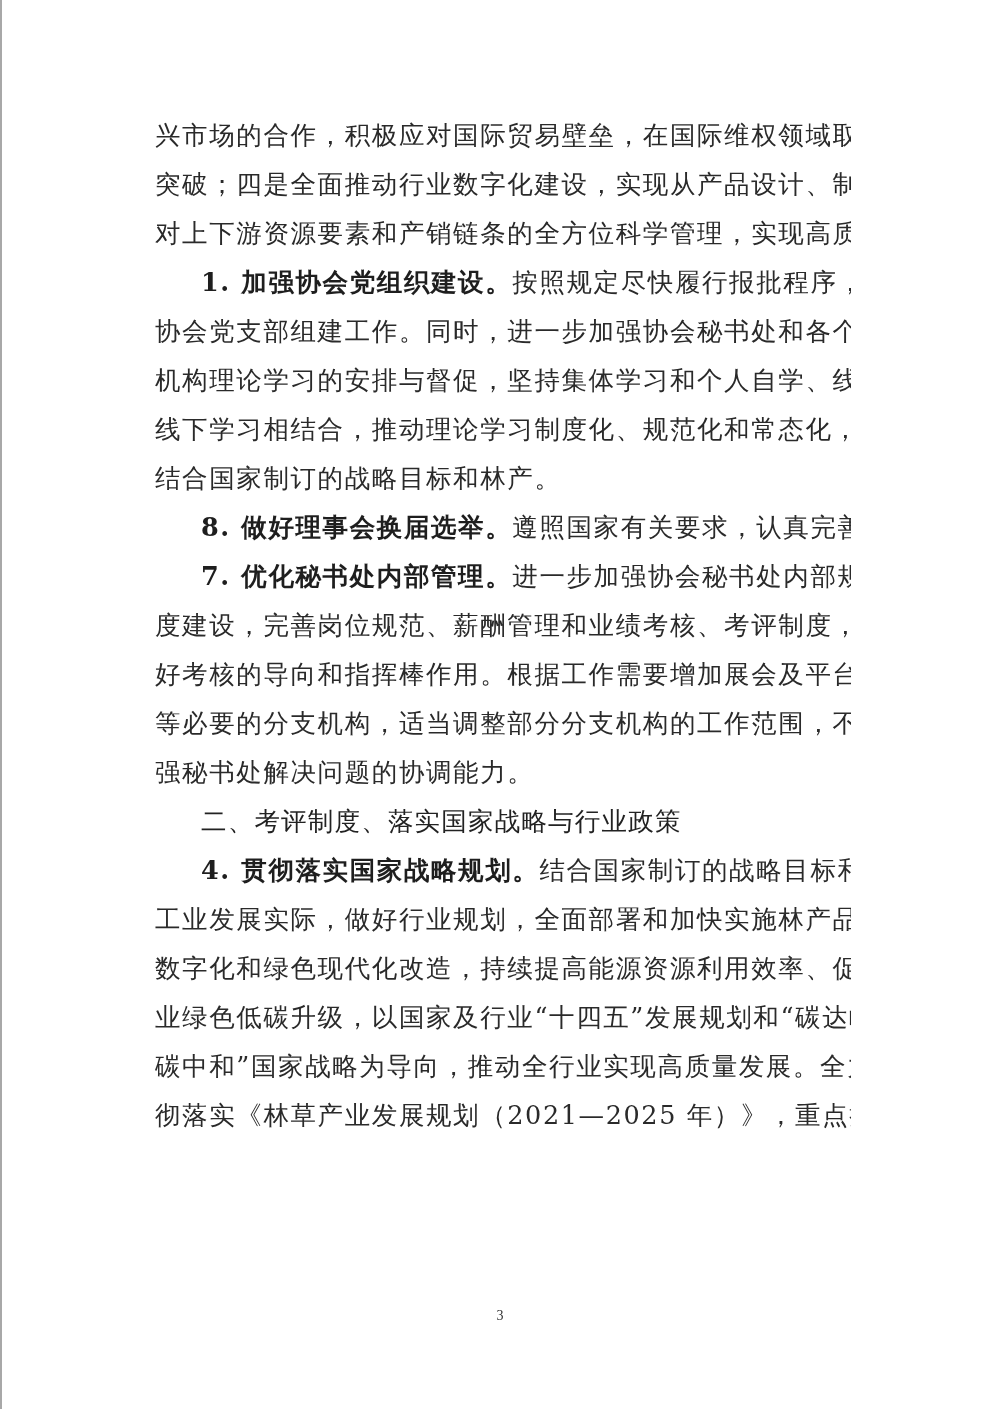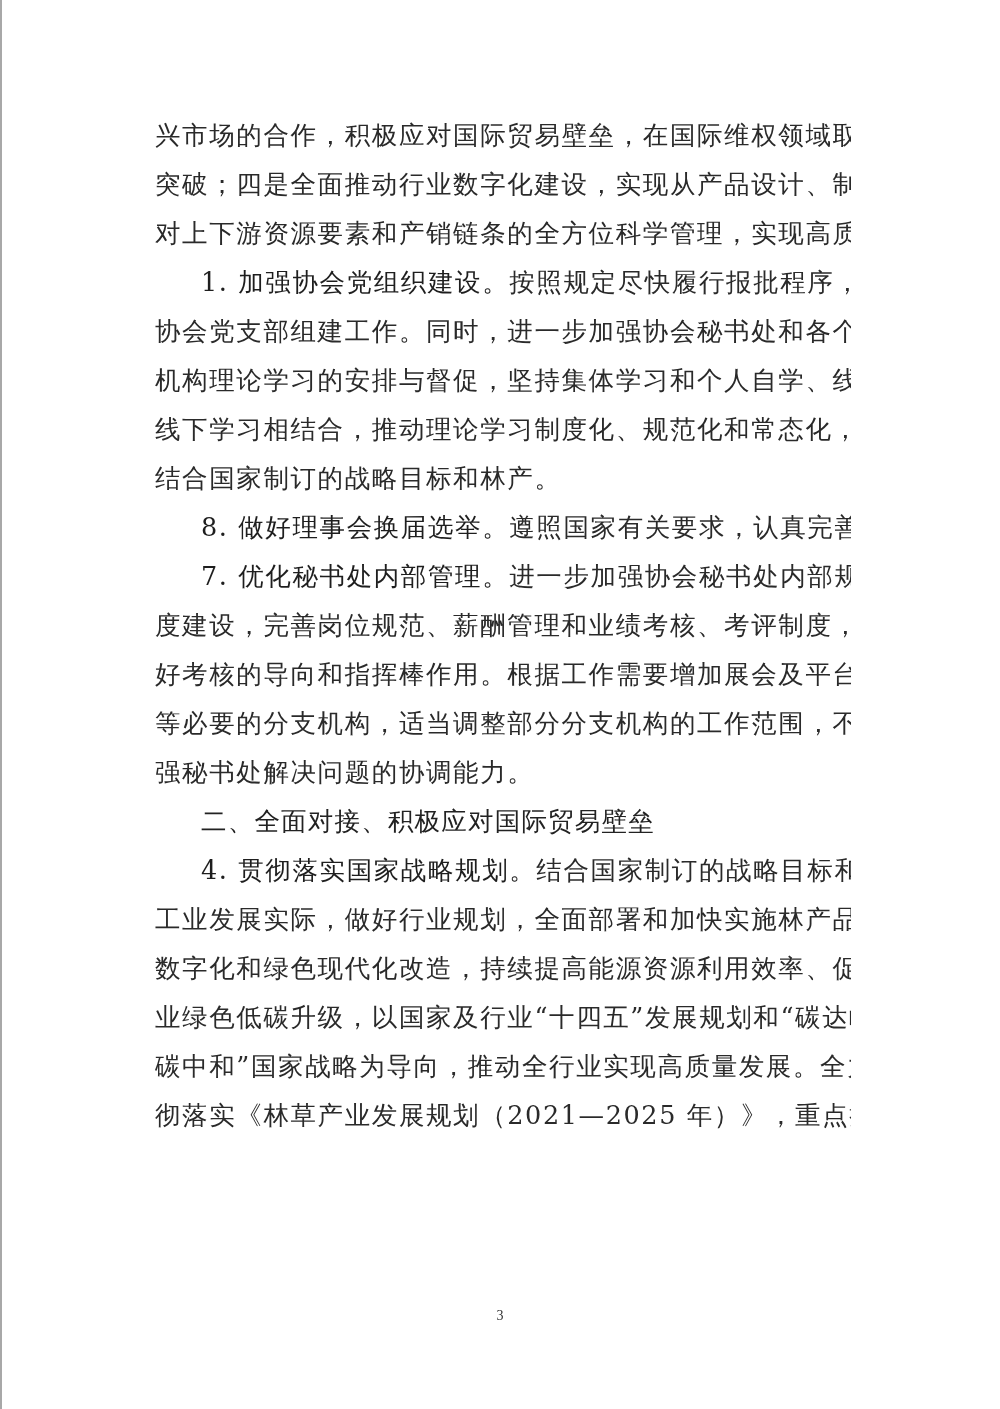--- a/index.html
+++ b/index.html
@@ -12,21 +12,21 @@
   .line {
     height: 49px; line-height: 49px; font-size: 25.5px; white-space: nowrap;
     letter-spacing: 1.6px; text-align: justify; text-align-last: justify; overflow: hidden;
   }
   .line.last { text-align-last: left; }
   .para-first { text-indent: 46px; }
   .heading {
     font-family: "DejaVu Sans", "Liberation Sans", sans-serif; font-weight: normal;
     text-indent: 46px; text-align-last: left; letter-spacing: 1.2px; color: #222;
   }
-  .lead { font-weight: normal; color: #1e1e1e; }
+  .lead { font-weight: bold; color: #1e1e1e; }
   .page-number {
     position: absolute; left: 490px; top: 1308px; width: 20px; text-align: center;
     font-family: "Liberation Serif", serif; font-size: 14px; color: #333;
   }
 </style>
 </head>
 <body>
 
 <div class="left-edge"></div>
 
@@ -52,21 +52,21 @@
   </div>
 
   <div>
     <div class="line para-first"><span class="lead">7. 优化秘书处内部管理。</span><span>进一步加强协会秘书处内部规章制</span></div>
     <div class="line">度建设，完善岗位规范、薪酬管理和业绩考核、考评制度，发挥</div>
     <div class="line">好考核的导向和指挥棒作用。根据工作需要增加展会及平台管理</div>
     <div class="line">等必要的分支机构，适当调整部分分支机构的工作范围，不断增</div>
     <div class="line last">强秘书处解决问题的协调能力。</div>
   </div>
 
-  <div class="line heading">二、全面对接、积极应对国际贸易壁垒</div>
+  <div class="line heading">二、考评制度、落实国家战略与行业政策</div>
 
   <div>
     <div class="line para-first"><span class="lead">4. 贯彻落实国家战略规划。</span><span>结合国家制订的战略目标和林产</span></div>
     <div class="line">工业发展实际，做好行业规划，全面部署和加快实施林产品制造</div>
     <div class="line">数字化和绿色现代化改造，持续提高能源资源利用效率、促进产</div>
     <div class="line">业绿色低碳升级，以国家及行业“十四五”发展规划和“碳达峰、</div>
     <div class="line">碳中和”国家战略为导向，推动全行业实现高质量发展。全力贯</div>
     <div class="line">彻落实《林草产业发展规划（2021—2025 年）》，重点推动木材</div>
   </div>
 

